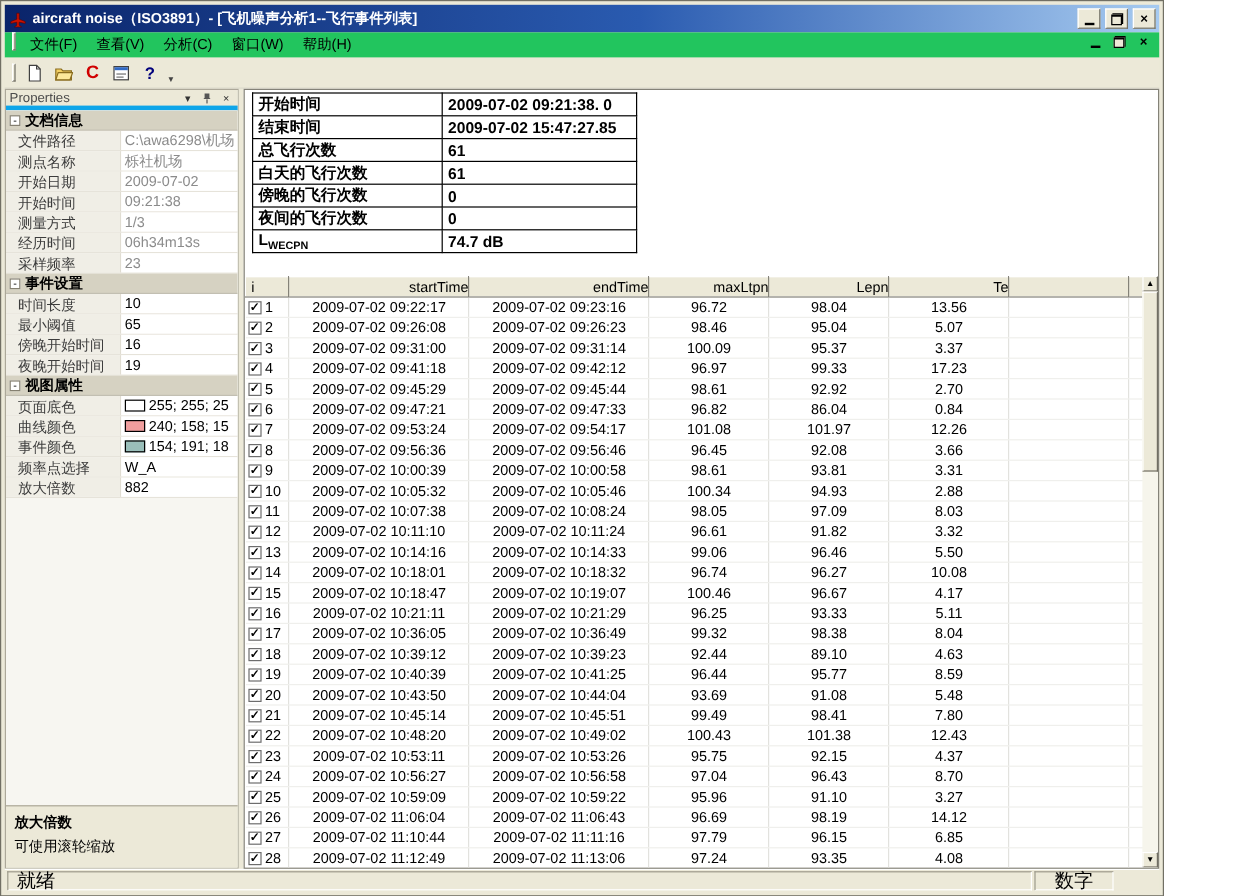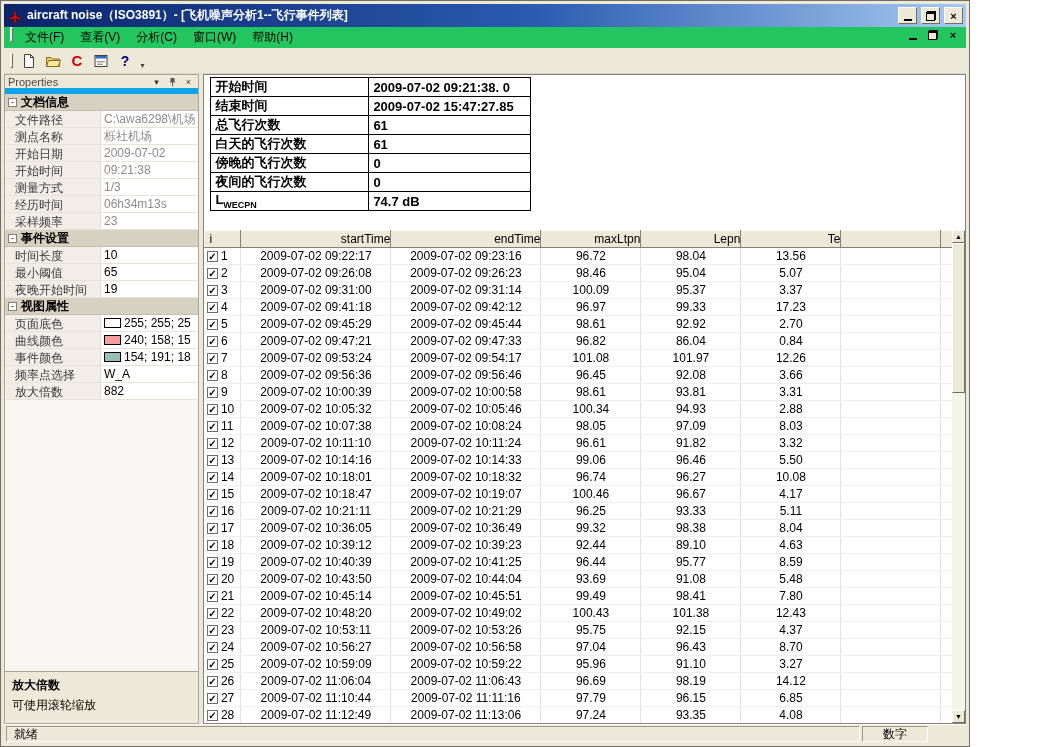--- a/index.html
+++ b/index.html
@@ -26,21 +26,21 @@
   
   .toolbar{flex:0 0 26px;display:flex;align-items:center;background:#ece9d8;padding:0 2px;border-bottom:1px solid #d8d5c8;}
   .tool-btn{width:24px;height:22px;display:flex;align-items:center;justify-content:center;border:1px solid transparent;}
   .c-glyph{color:#d00000;font-weight:bold;font-size:15px;line-height:15px;}
   .q-glyph{color:#00007c;font-weight:bold;font-size:14px;line-height:14px;}
   .tool-overflow{width:11px;height:22px;display:flex;align-items:flex-end;justify-content:center;font-size:8px;color:#444;padding-bottom:2px;}
 
   
   .body{flex:1;display:flex;min-height:0;background:#ece9d8;}
   .left-panel{flex:0 0 183px;display:flex;flex-direction:column;border:1px solid #aca899;background:#f7f6f1;min-height:0;}
-  .panel-header{flex:0 0 17px;display:flex;align-items:center;background:#ece9d8;border-bottom:6px solid #0ea5e9;padding:0 3px;font-size:11px;color:#4c4c4c;gap:2px;}
+  .panel-header{flex:0 0 17px;display:flex;align-items:center;background:#ece9d8;border-bottom:4px solid #0ea5e9;padding:0 3px;font-size:11px;color:#4c4c4c;gap:2px;}
   .panel-header .ph-title{flex:1;}
   .ph-btn{width:14px;height:13px;display:flex;align-items:center;justify-content:center;font-size:9px;color:#333;}
 
   .prop-grid{flex:1;overflow:hidden;font-size:12px;background:#f7f6f1;}
   .prop-cat{height:17px;display:flex;align-items:center;gap:4px;background:#d6d2c2;border-bottom:1px solid #c2bfb2;padding:0 3px;font-weight:bold;color:#000;}
   .expand-box{width:9px;height:9px;flex:0 0 9px;border:1px solid #858071;background:#fff;font-size:9px;line-height:7px;text-align:center;font-weight:normal;}
   .prop-row{height:17px;display:flex;border-bottom:1px solid #e6e3da;}
   .prop-label{flex:0 0 96px;padding:1px 2px 0 10px;color:#3c3c3c;background:#f0eee6;border-right:1px solid #e0ddd2;white-space:nowrap;overflow:hidden;}
   .prop-value{flex:1;display:flex;align-items:center;gap:3px;background:#fff;padding:0 3px;white-space:nowrap;overflow:hidden;}
   .prop-value.muted .prop-value-text{color:#8b8b8b;}
@@ -70,21 +70,21 @@
   .rownum{font-size:12px;}
 
   
   .vscroll{position:absolute;right:0;top:155px;width:13px;height:493px;background:#f6f5ec;}
   .sb-btn{position:absolute;left:0;width:13px;height:13px;background:#ece9d8;border:1px solid;border-color:#fff #716f64 #716f64 #fff;display:flex;align-items:center;justify-content:center;font-size:7px;color:#000;}
   .sb-up{top:0;}
   .sb-down{bottom:0;}
   .sb-thumb{position:absolute;left:0;top:13px;width:13px;height:150px;background:#ece9d8;border:1px solid;border-color:#fff #716f64 #716f64 #fff;}
 
   
-  .statusbar{flex:0 0 18px;display:flex;align-items:center;background:#ece9d8;padding:1px 2px;font-size:12px;gap:2px;border-top:1px solid #fff;}
+  .statusbar{flex:0 0 18px;display:flex;align-items:center;background:#ece9d8;padding:1px 2px;font-size:16px;gap:2px;border-top:1px solid #fff;}
   .pane{height:16px;display:flex;align-items:center;padding:0 7px;border:1px solid;border-color:#9d9a8b #fff #fff #9d9a8b;}
   .pane-main{flex:1;}
   .pane-num{width:66px;justify-content:center;text-align:center;}
   .sb-endspace{width:34px;height:16px;}
 </style>
 </head>
 <body>
 
 <div class="window">
 
@@ -234,20 +234,26 @@
               <span class="prop-value-text">10</span>
             </span>
           </div>
           <div class="prop-row">
             <span class="prop-label">最小阈值</span>
             <span class="prop-value">
               <span class="prop-value-text">65</span>
             </span>
           </div>
           <div class="prop-row">
+            <span class="prop-label">傍晚开始时间</span>
+            <span class="prop-value">
+              <span class="prop-value-text">16</span>
+            </span>
+          </div>
+          <div class="prop-row">
             <span class="prop-label">夜晚开始时间</span>
             <span class="prop-value">
               <span class="prop-value-text">19</span>
             </span>
           </div>
           <div class="prop-cat">
             <span class="expand-box">-</span>
             <span class="cat-title">视图属性</span>
           </div>
           <div class="prop-row">

